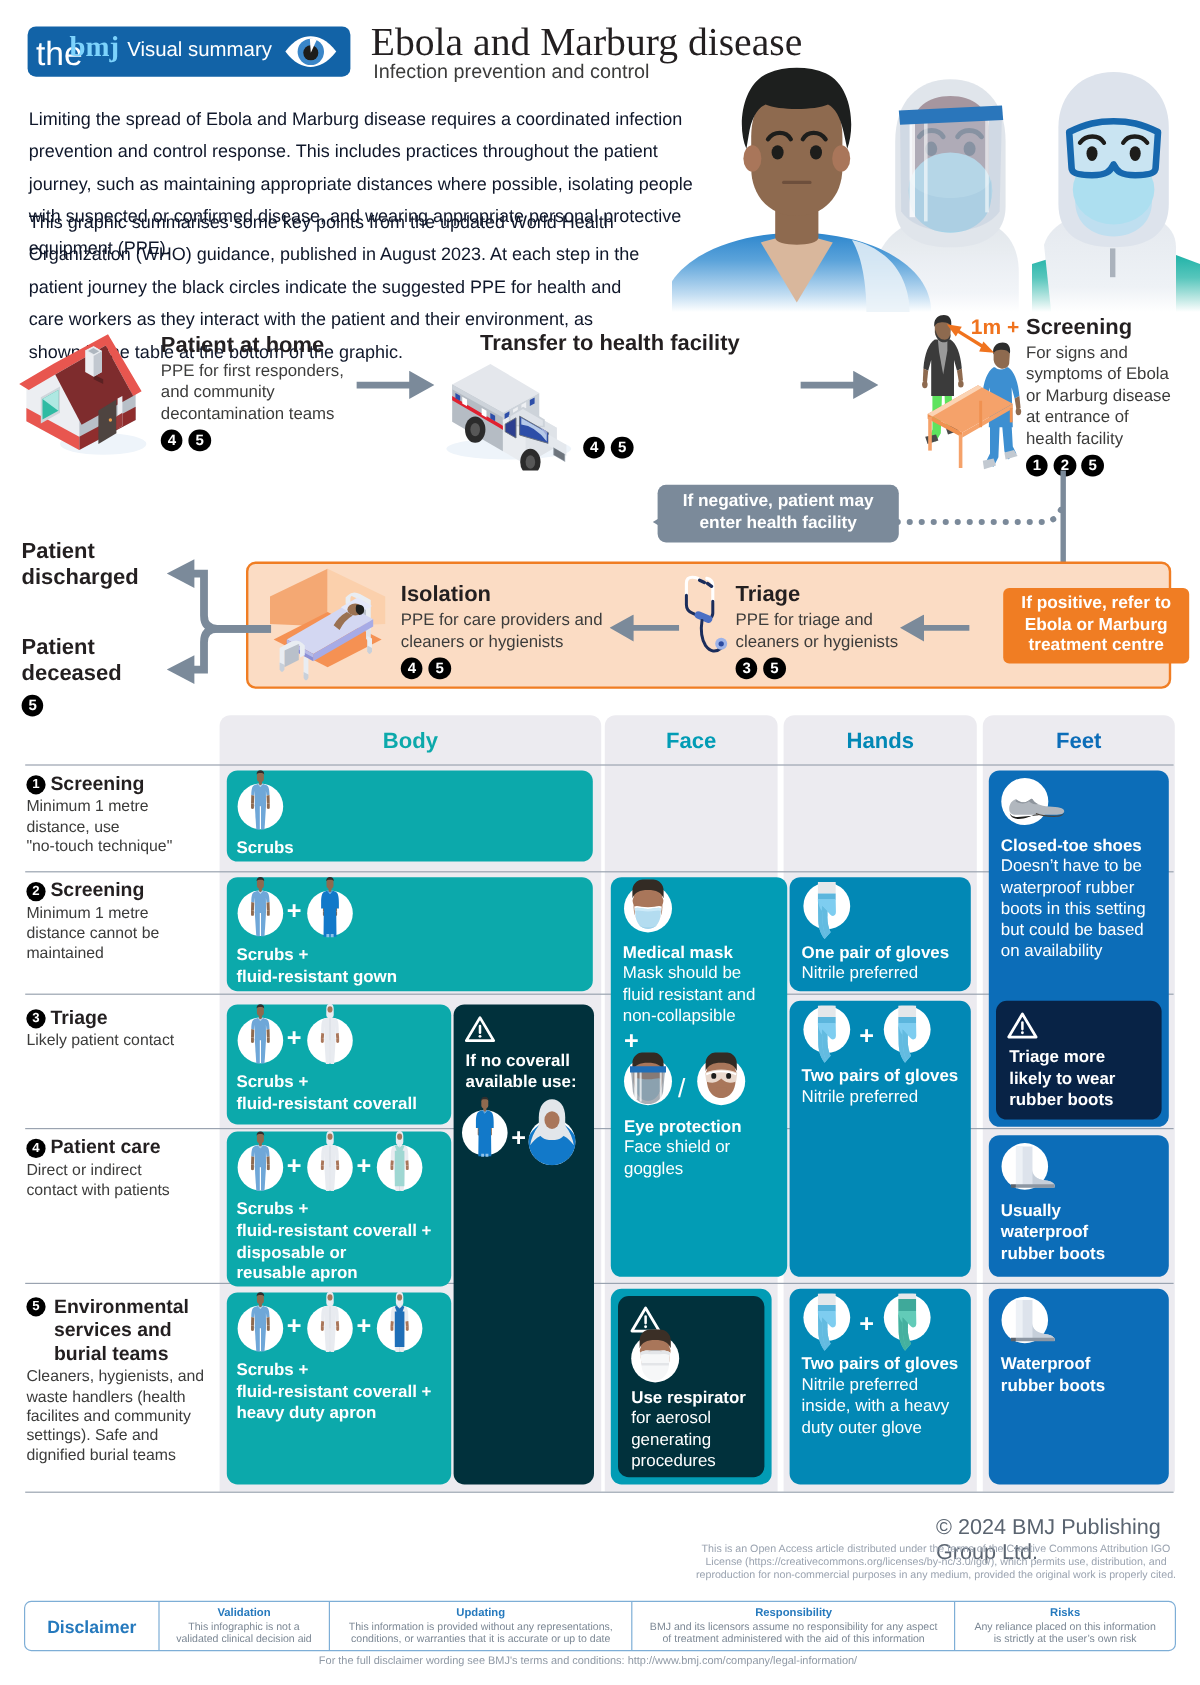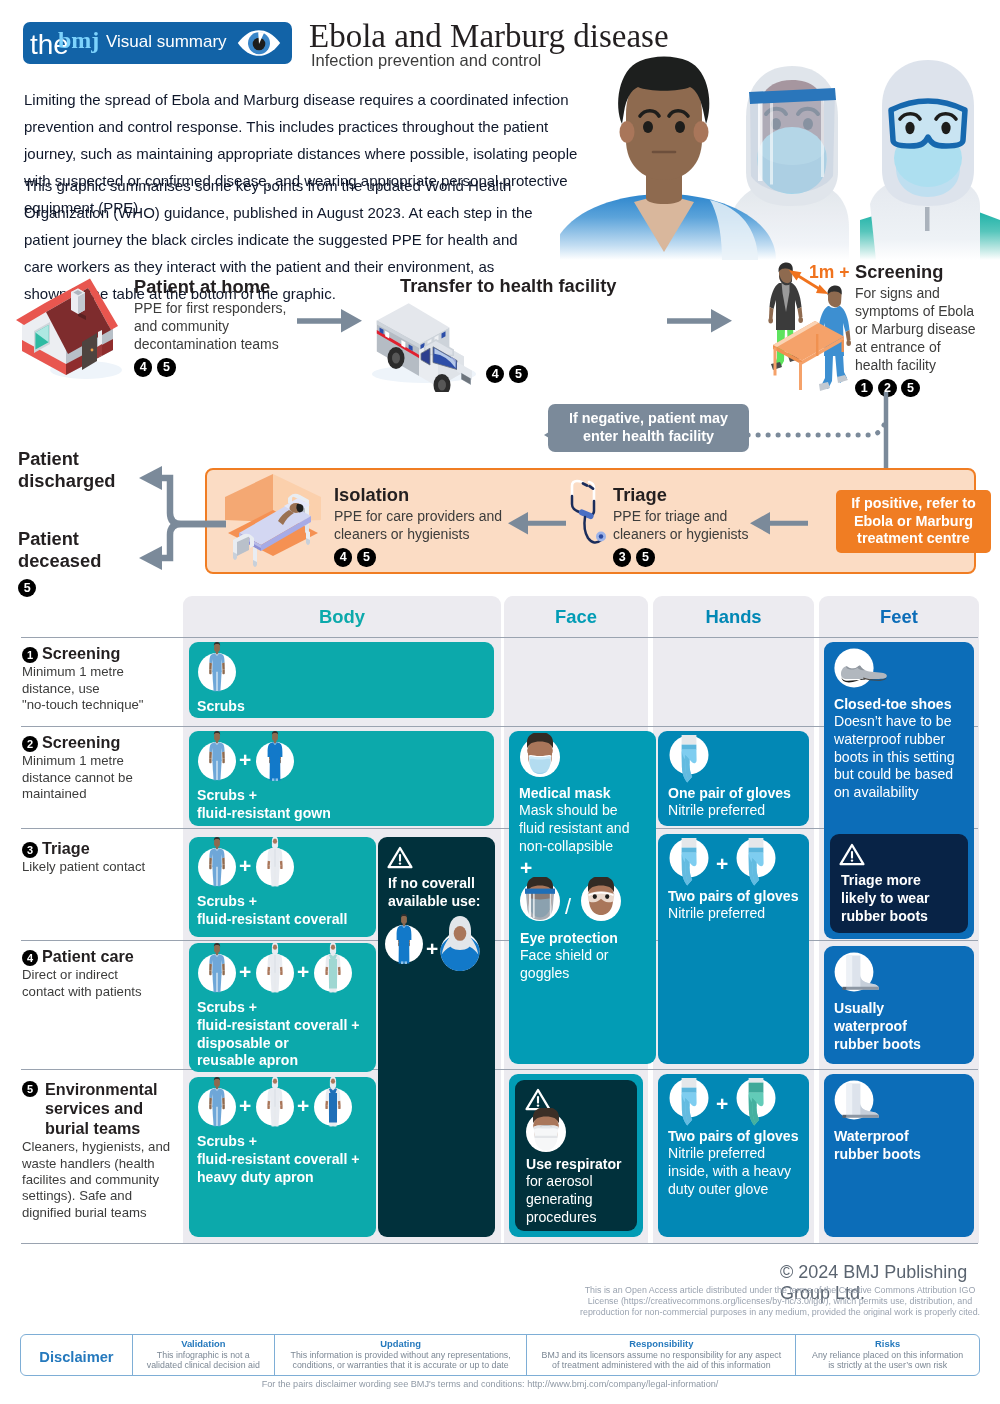--- a/index.html
+++ b/index.html
@@ -773,15 +773,15 @@
     </div>
     <div class="dcell" style="width:269px">
       <div class="dhead">Responsibility</div>
       <div class="dbody">BMJ and its licensors assume no responsibility for any aspect<br>of treatment administered with the aid of this information</div>
     </div>
     <div class="dcell" style="width:184px">
       <div class="dhead">Risks</div>
       <div class="dbody">Any reliance placed on this information<br>is strictly at the user’s own risk</div>
     </div>
   </div>
-  <div class="abs" id="footnote">For the pairs disclaimer wording see BMJ's terms and conditions: http://www.bmj.com/company/legal-information/</div>
+  <div class="abs" id="footnote">For the full disclaimer wording see BMJ's terms and conditions: http://www.bmj.com/company/legal-information/</div>
 
 </div>
 
 </body></html>

